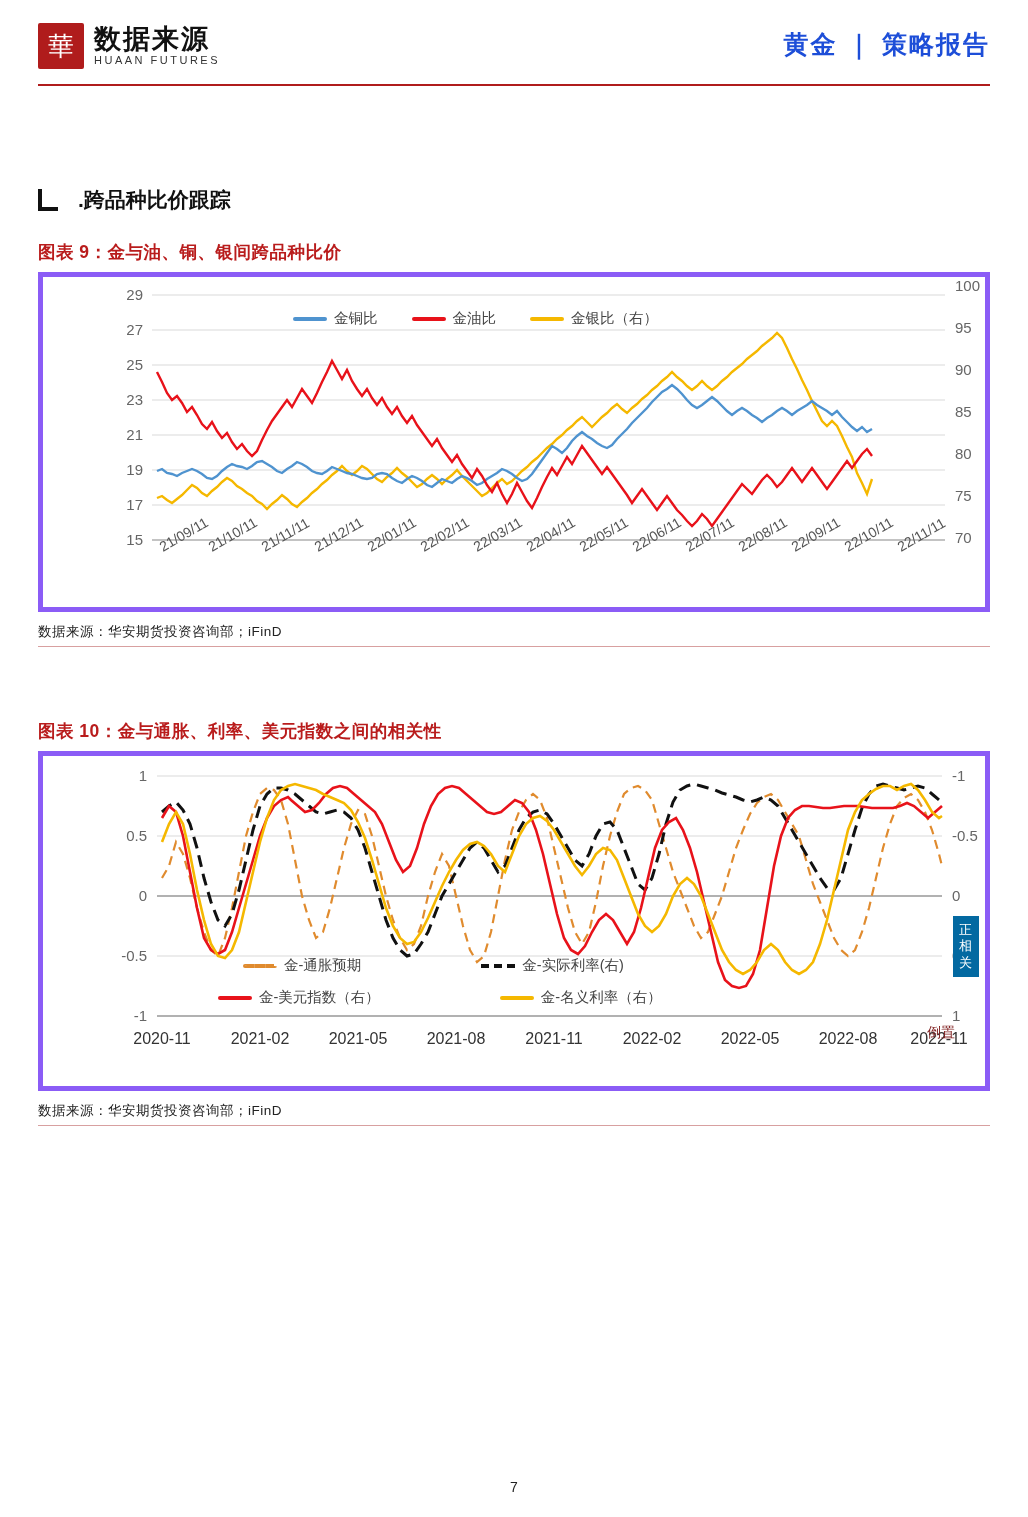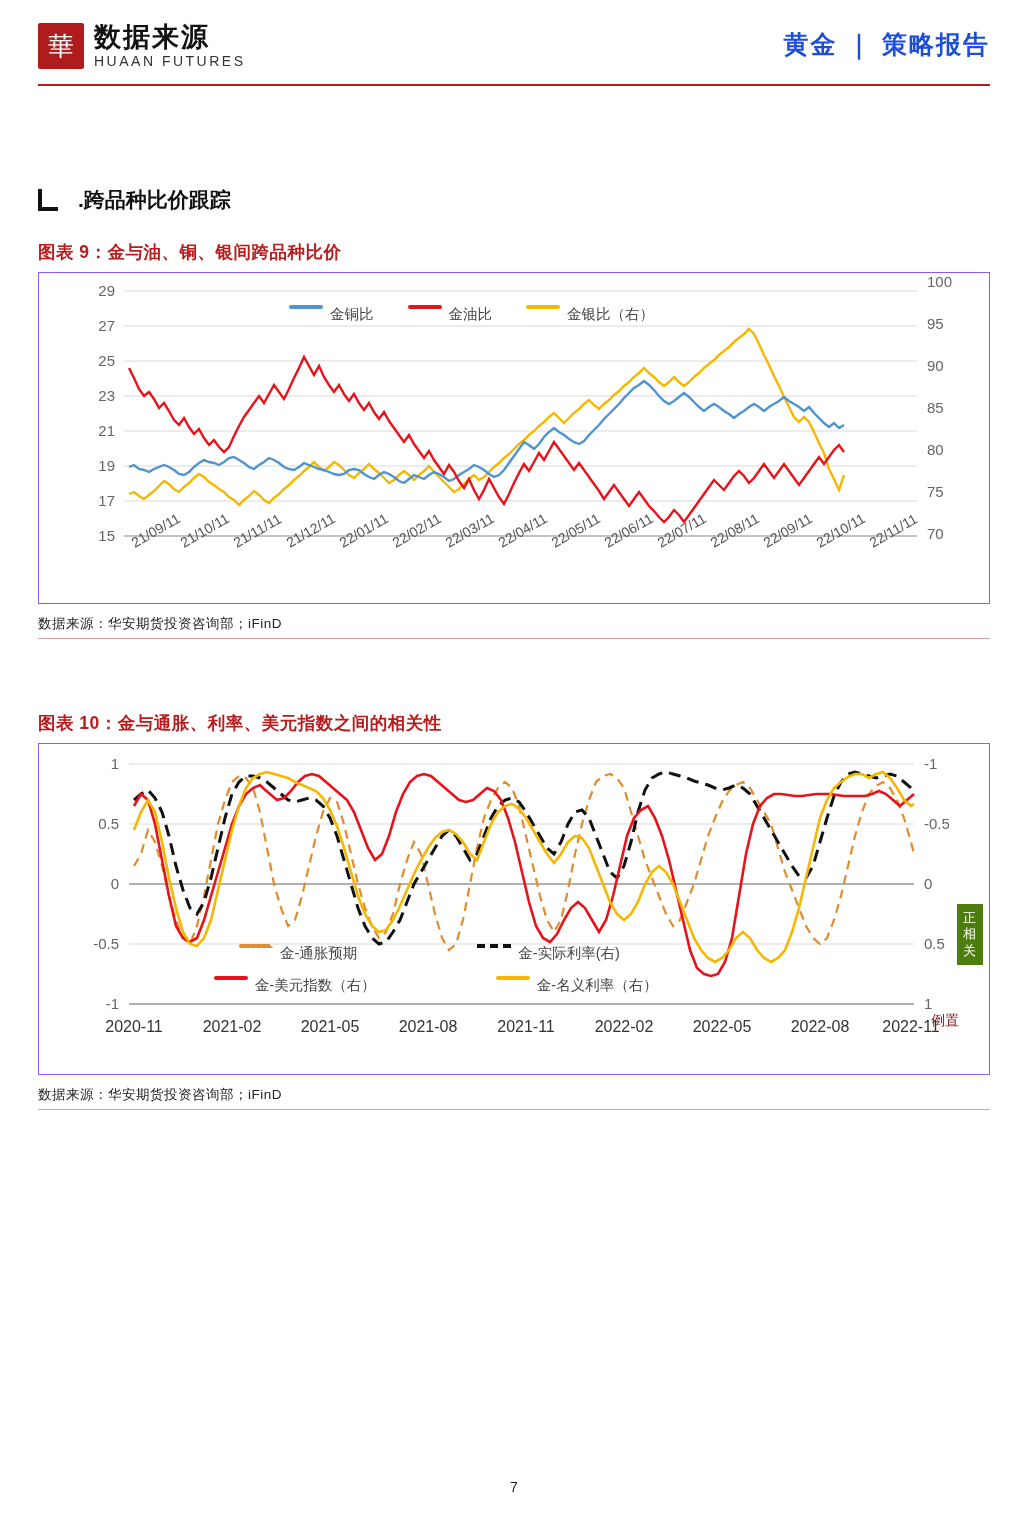--- a/index.html
+++ b/index.html
@@ -52,21 +52,21 @@
     line-height: 1.05;
   }
   .logo-cn {
     font-size: 27px;
     font-weight: bold;
     letter-spacing: 2px;
     font-family: "DejaVu Serif", serif;
     color: #111;
   }
   .logo-en {
-    font-size: 14px;
+    font-size: 11px;
     letter-spacing: 2.5px;
     color: #333;
     margin-top: 2px;
   }
   .header-title {
     font-size: 25px;
     font-weight: bold;
     letter-spacing: 2px;
     color: #1d4ed8;
     padding-bottom: 4px;
@@ -110,23 +110,24 @@
   
   .figure-title {
     margin-top: 26px;
     font-size: 17.5px;
     font-weight: bold;
     color: #b91c1c;
     letter-spacing: 0.5px;
   }
   .figure-box {
     margin-top: 8px;
-    border: 1px solid #8b5cf6;
+    border: 5px solid #8b5cf6;
     background: #fff;
     position: relative;
+    padding-left: 24px;
   }
   .source-line {
     margin-top: 11px;
     font-size: 13.5px;
     color: #222;
     letter-spacing: 0.5px;
   }
   .source-rule {
     border-bottom: 1px solid #d8a0a0;
     margin-top: 5px;
@@ -136,34 +137,34 @@
   .chart-svg { display: block; }
 
   .legend-row {
     position: absolute;
     display: flex;
     align-items: center;
     gap: 34px;
     font-size: 14.5px;
     color: #444;
   }
-  .legend-item { display: flex; align-items: flex-start; gap: 7px; }
+  .legend-item { display: flex; align-items: center; gap: 7px; }
   .legend-swatch { width: 34px; height: 4px; border-radius: 2px; }
   .legend-swatch.dashed {
     height: 0;
     border-top: 4px dashed #111;
     border-radius: 0;
   }
 
   .side-tag {
     position: absolute;
     right: 6px;
     top: 160px;
     width: 22px;
-    background: #4d7c0f;
+    background: #0369a1;
     color: #fff;
     font-size: 13px;
     text-align: center;
     padding: 6px 2px;
     line-height: 1.25;
     letter-spacing: 1px;
   }
   .inverted-label {
     position: absolute;
     right: 30px;

